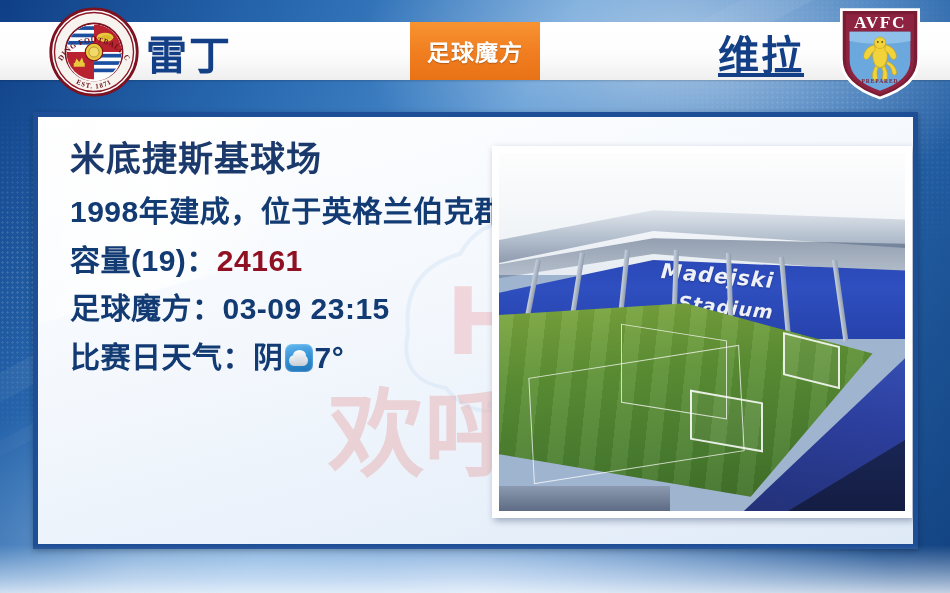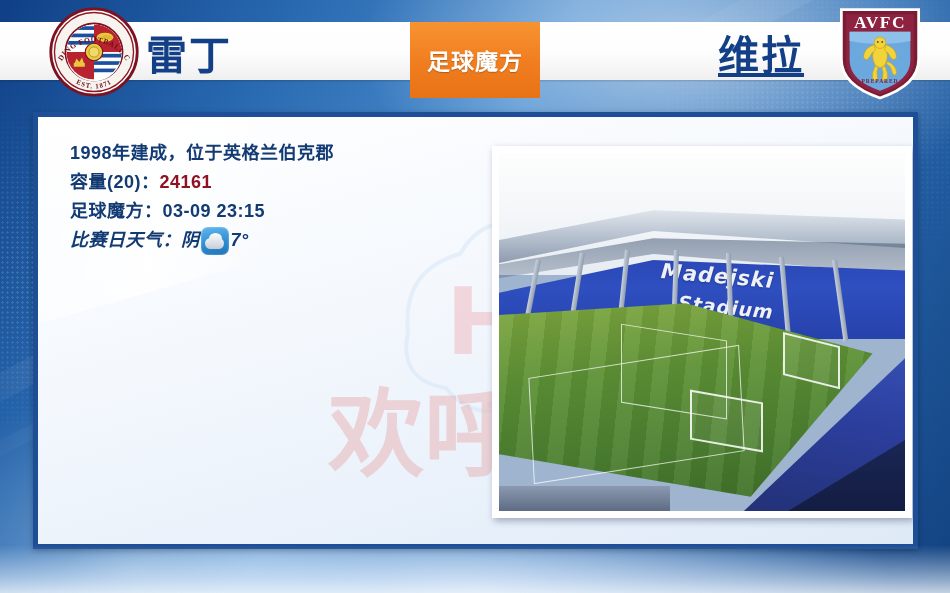--- a/index.html
+++ b/index.html
@@ -55,21 +55,21 @@
   }
   .team-name {
     color:#133f86; font-weight:bold; font-size:41px; letter-spacing:2px;
     line-height:1; white-space:nowrap;
   }
   #home-name { position:absolute; left:146px; top:36px; }
   #away-name { position:absolute; right:146px; top:36px;text-decoration:underline; }
 
   
   #center-logo {
-    position:absolute; left:410px; top:22px; width:130px; height:76px;
+    position:absolute; left:410px; top:22px; width:130px; height:58px;
     background:linear-gradient(180deg,#f89331 0%, #f07d1f 55%, #e87316 100%);
     display:flex; align-items:center; justify-content:center;
   }
   #center-logo .lg-text {
     color:#ffffff; font-weight:bold; font-size:23px; letter-spacing:1px;
     text-shadow:0 1px 1px rgba(0,0,0,.25);
     font-family:"DejaVu Sans","Liberation Sans",sans-serif;
   }
 
   
@@ -103,28 +103,28 @@
     font-family:"DejaVu Sans","Liberation Sans",sans-serif;
   }
 
   
   #info { position:absolute; left:32px; top:22px; width:420px; z-index:4; }
   #stadium-title {
     color:#1b3a6b; font-weight:bold; font-size:35px; letter-spacing:1px;
     line-height:1.15; margin-bottom:9px; white-space:nowrap;
   }
   .info-line {
-    color:#123a73; font-weight:bold; font-size:18px; line-height:1.62;
+    color:#123a73; font-weight:bold; font-size:30px; line-height:1.62;
     white-space:nowrap; letter-spacing:.5px;
   }
   .val-red { color:#8f1122; }
   .val-navy { color:#123a73; }
   .sym { color:#123a73; padding:0 2px; }
 
-  .weather-line { display:flex; align-items:center;font-style:italic; }
+  .weather-line { display:flex; align-items:center; }
   #weather-icon {
     display:inline-block; width:28px; height:28px; border-radius:7px;
     background:linear-gradient(170deg,#63b7ef 0%, #2f8ed2 55%, #1f73b8 100%);
     position:relative; margin:0 2px 0 1px; vertical-align:middle;
     box-shadow:inset 0 0 2px rgba(255,255,255,.6);
   }
   #weather-icon::before {
     content:""; position:absolute; left:4px; top:11px;
     width:19px; height:11px; border-radius:6px;
     background:linear-gradient(180deg,#f4f6f8 0%, #c5ccd4 100%);
@@ -303,25 +303,26 @@
         <text x="78" y="182" font-size="92" font-weight="bold" fill="#efb7bd" font-family="'DejaVu Sans', sans-serif">H</text>
         <text x="150" y="182" font-size="92" font-weight="bold" fill="#f6dda6" font-family="'DejaVu Sans', sans-serif">H</text>
         <text x="116" y="236" font-size="34" font-weight="bold" fill="#cfe1f3" font-family="'DejaVu Sans', sans-serif">.com</text>
       </svg>
     </div>
     <div id="watermark2">
       <span>欢呼</span>
     </div>
 
     <div id="info">
+      <div id="stadium-title">米底捷斯基球场</div>
 
       <div class="info-line">1998年建成，位于英格兰伯克郡</div>
 
       <div class="info-line">
-        <span>容量(20)：</span><span class="val-red">24161</span>
+        <span>容量(19)：</span><span class="val-red">24161</span>
       </div>
 
 
       <div class="info-line">
         <span>足球魔方：</span><span>03-09 23:15</span>
       </div>
 
       <div class="info-line weather-line">
         <span>比赛日天气：</span>
           <span>阴</span>

